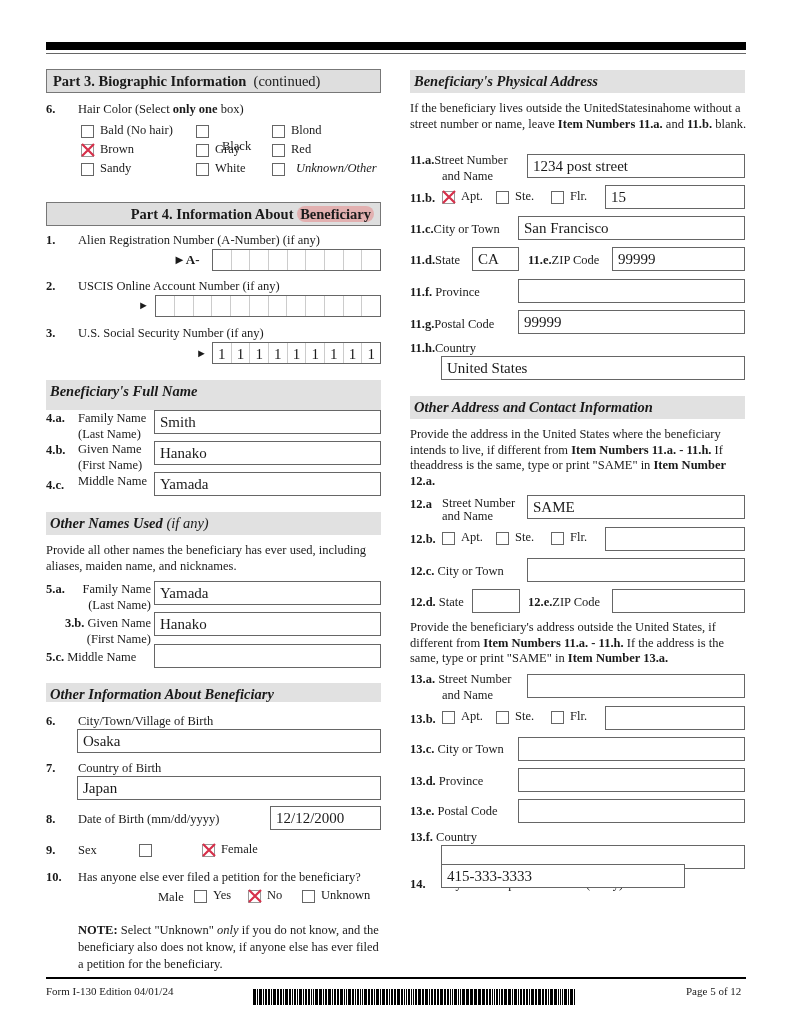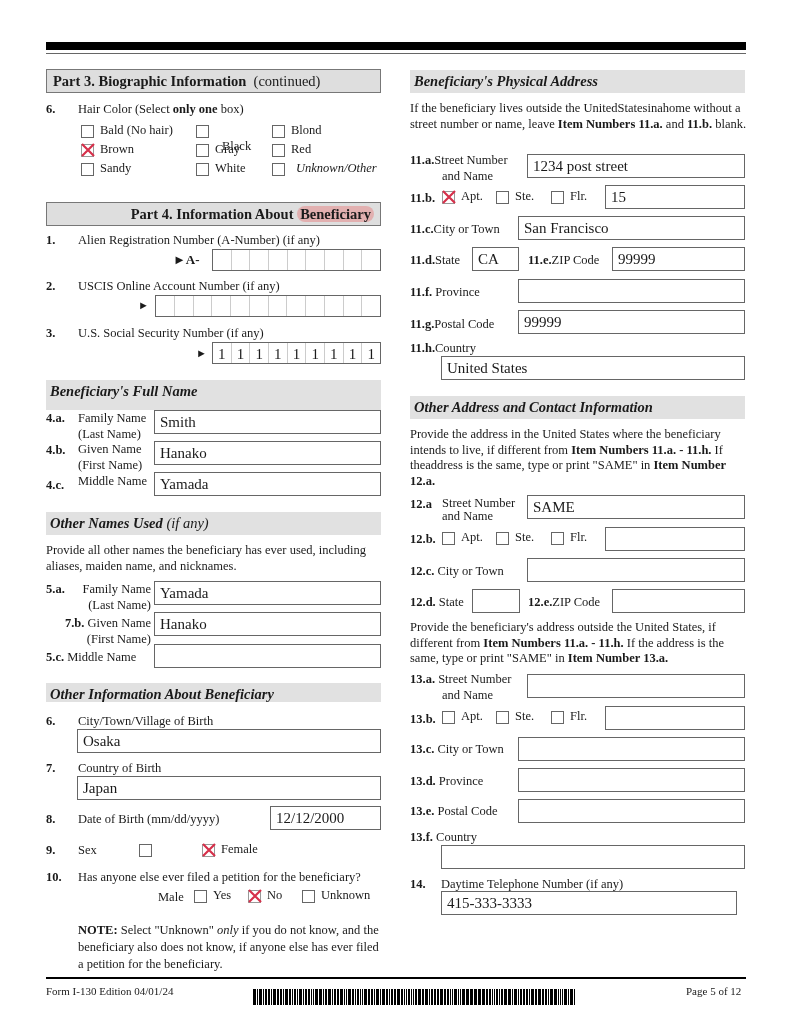--- a/index.html
+++ b/index.html
@@ -135,21 +135,21 @@
 
 <div class="abs sec-hdr" style="left:46px;top:512px;width:335px;height:23px;">
   <span>Other Names Used</span> <span class="norm">(if any)</span>
 </div>
 <div class="abs para" style="left:46px;top:543px;width:340px;">Provide all other names the beneficiary has ever used, including aliases, maiden name, and nicknames.</div>
 
 <span class="abs num" style="left:46px;top:582px;">5.a.</span>
 <span class="abs para" style="left:80px;top:582px;text-align:right;width:71px;"><span>Family Name</span><br><span>(Last Name)</span></span>
 <div class="abs box" style="left:154px;top:581px;width:227px;height:24px;">Yamada</div>
 
-<span class="abs para" style="left:60px;top:616px;text-align:right;width:91px;"><b>7.b.</b> <span>Given Name</span><br><span>(First Name)</span></span>
+<span class="abs para" style="left:60px;top:616px;text-align:right;width:91px;"><b>3.b.</b> <span>Given Name</span><br><span>(First Name)</span></span>
 <div class="abs box" style="left:154px;top:612px;width:227px;height:24px;">Hanako</div>
 
 <span class="abs" style="left:46px;top:650px;"><b>5.c.</b> <span>Middle Name</span></span>
 <div class="abs box" style="left:154px;top:644px;width:227px;height:24px;"></div>
 
 <div class="abs sec-hdr" style="left:46px;top:683px;width:335px;height:19px;">Other Information About Beneficiary</div>
 
 <span class="abs num" style="left:46px;top:714px;">6.</span>
 <span class="abs" style="left:78px;top:714px;">City/Town/Village of Birth</span>
 <div class="abs box" style="left:77px;top:729px;width:304px;height:24px;">Osaka</div>
@@ -279,21 +279,21 @@
 <div class="abs box" style="left:518px;top:768px;width:227px;height:24px;"></div>
 
 <span class="abs" style="left:410px;top:804px;"><b>13.e.</b> <span>Postal Code</span></span>
 <div class="abs box" style="left:518px;top:799px;width:227px;height:24px;"></div>
 
 <span class="abs" style="left:410px;top:830px;"><b>13.f.</b> <span>Country</span></span>
 <div class="abs box" style="left:441px;top:845px;width:304px;height:24px;"></div>
 
 <span class="abs num" style="left:410px;top:877px;">14.</span>
 <span class="abs" style="left:441px;top:877px;">Daytime Telephone Number (if any)</span>
-<div class="abs box" style="left:441px;top:891px;width:296px;height:24px;">415-333-3333</div>
+<div class="abs box" style="left:441px;top:864px;width:244px;height:24px;">415-333-3333</div>
 
 <div class="abs footline"></div>
 <span class="abs" style="left:46px;top:985px;font-size:11px;">Form I-130 Edition 04/01/24</span>
 <div class="abs barcode" id="barcode">
     <span style="width: 3px;"></span>
     <span style="width: 1px;"></span>
     <span style="width: 3px;"></span>
     <span style="width: 1px;"></span>
     <span style="width: 2px;"></span>
     <span style="width: 2px;"></span>

